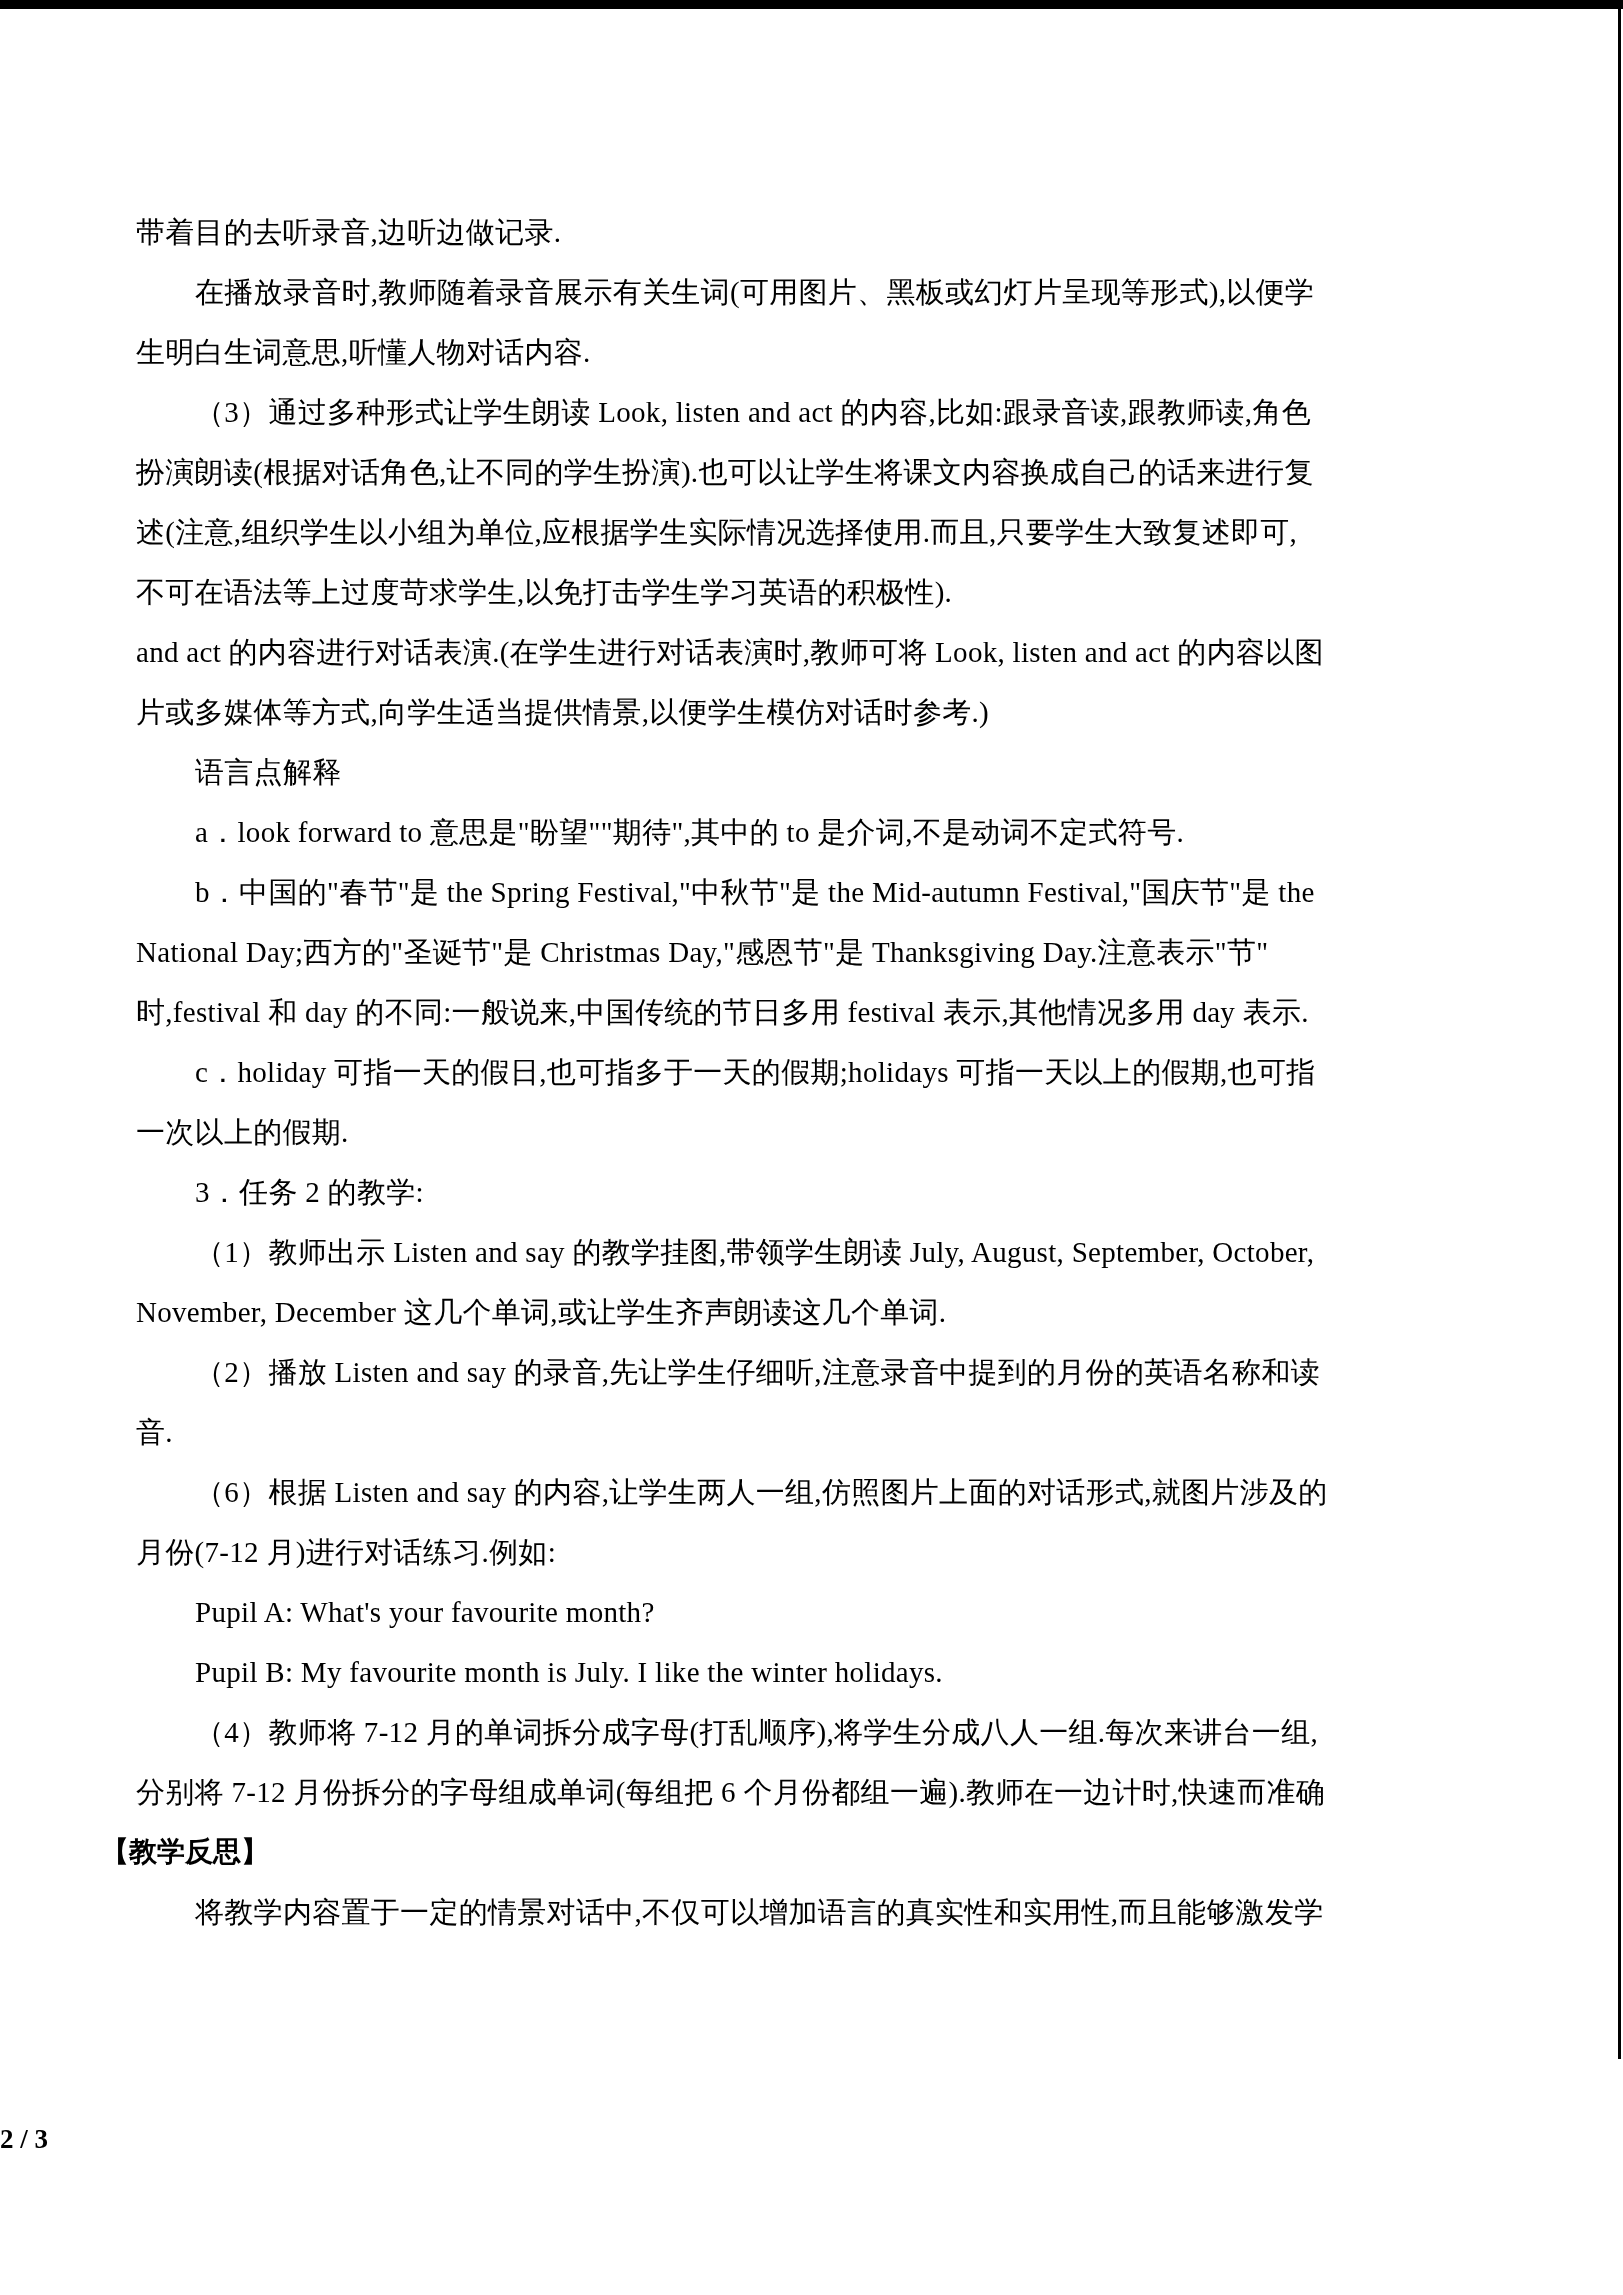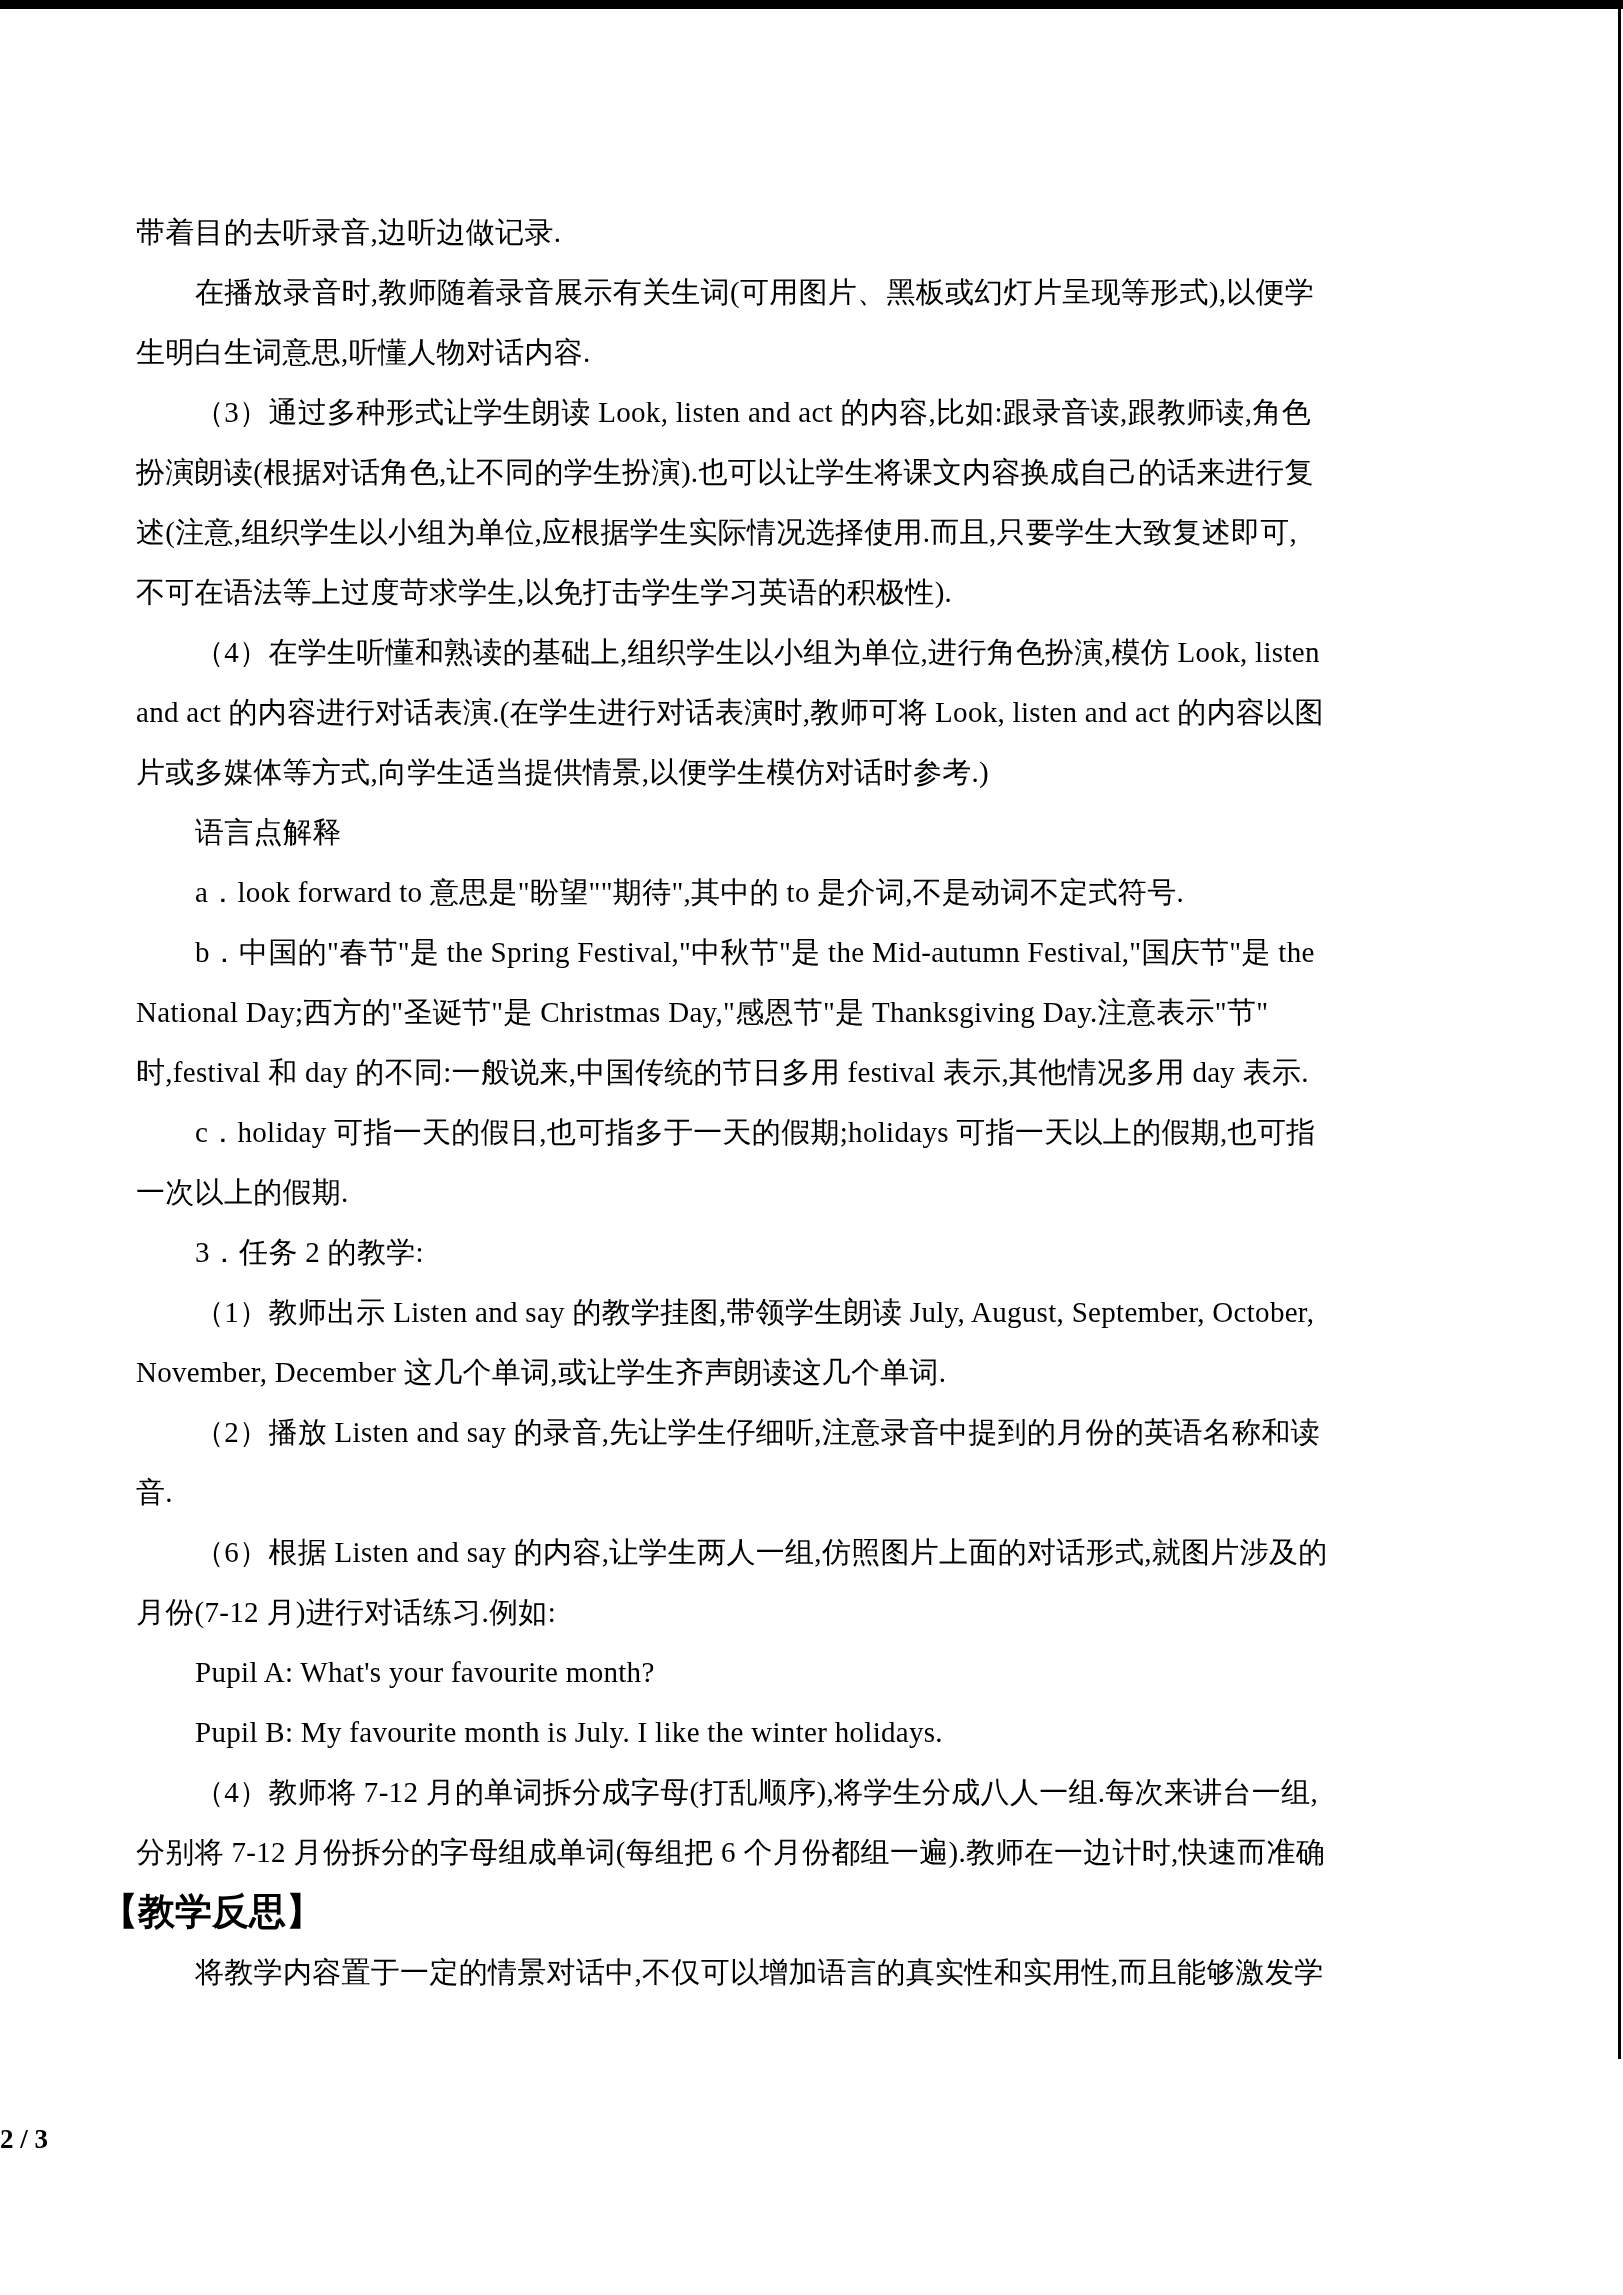--- a/index.html
+++ b/index.html
@@ -40,21 +40,21 @@
     font-size: 29px;
     white-space: nowrap;
     letter-spacing: 0.3px;
   }
   .line.indent {
     padding-left: 59px;
   }
   .section-heading {
     height: 60px;
     line-height: 60px;
-    font-size: 37px;
+    font-size: 28px;
     font-weight: bold;
     margin-left: -35px;
     white-space: nowrap;
   }
   .footer {
     position: absolute;
     left: 0; top: 2119px;
     width: 1623px;
     text-align: left;
     font-size: 27px;
@@ -71,21 +71,20 @@
   <div class="scan-border-right"></div>
 
   <div class="content">
     <div class="line">带着目的去听录音,边听边做记录.</div>
     <div class="line indent">在播放录音时,教师随着录音展示有关生词(可用图片、黑板或幻灯片呈现等形式),以便学</div>
     <div class="line">生明白生词意思,听懂人物对话内容.</div>
     <div class="line indent">（3）通过多种形式让学生朗读 Look,  listen  and  act 的内容,比如:跟录音读,跟教师读,角色</div>
     <div class="line">扮演朗读(根据对话角色,让不同的学生扮演).也可以让学生将课文内容换成自己的话来进行复</div>
     <div class="line">述(注意,组织学生以小组为单位,应根据学生实际情况选择使用.而且,只要学生大致复述即可,</div>
     <div class="line">不可在语法等上过度苛求学生,以免打击学生学习英语的积极性).</div>
-    <div class="line indent">（4）在学生听懂和熟读的基础上,组织学生以小组为单位,进行角色扮演,模仿 Look,  listen</div>
     <div class="line">and act 的内容进行对话表演.(在学生进行对话表演时,教师可将 Look, listen and act 的内容以图</div>
     <div class="line">片或多媒体等方式,向学生适当提供情景,以便学生模仿对话时参考.)</div>
     <div class="line indent">语言点解释</div>
     <div class="line indent">a．look forward to 意思是"盼望""期待",其中的 to 是介词,不是动词不定式符号.</div>
     <div class="line indent">b．中国的"春节"是 the  Spring  Festival,"中秋节"是 the  Mid-autumn  Festival,"国庆节"是 the</div>
     <div class="line">National   Day;西方的"圣诞节"是 Christmas   Day,"感恩节"是 Thanksgiving   Day.注意表示"节"</div>
     <div class="line">时,festival 和 day 的不同:一般说来,中国传统的节日多用 festival 表示,其他情况多用 day 表示.</div>
     <div class="line indent">c．holiday 可指一天的假日,也可指多于一天的假期;holidays 可指一天以上的假期,也可指</div>
     <div class="line">一次以上的假期.</div>
     <div class="line indent">3．任务 2 的教学:</div>

